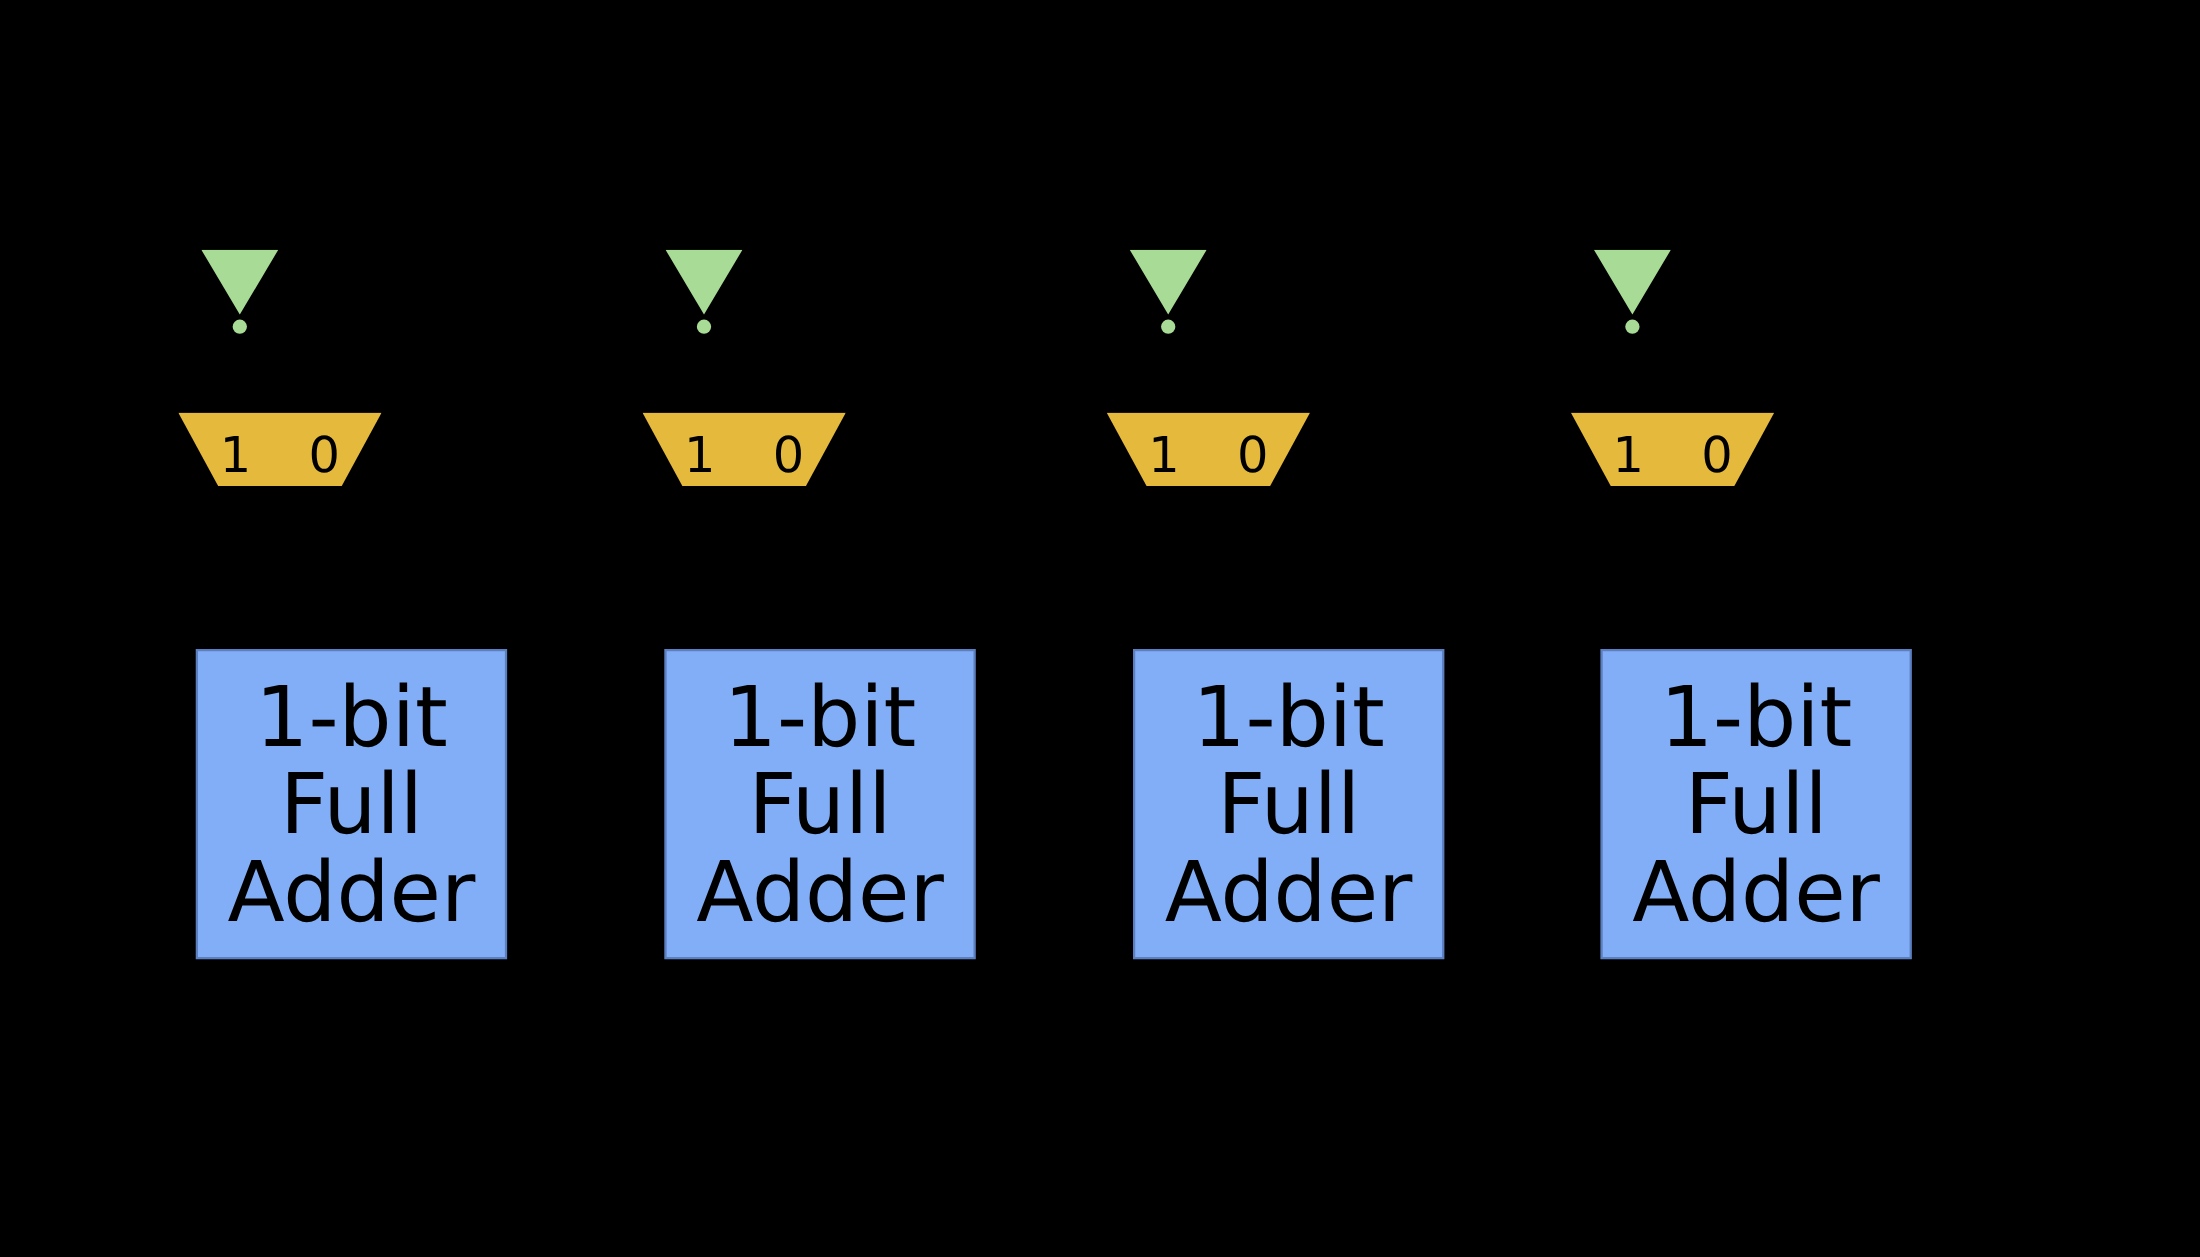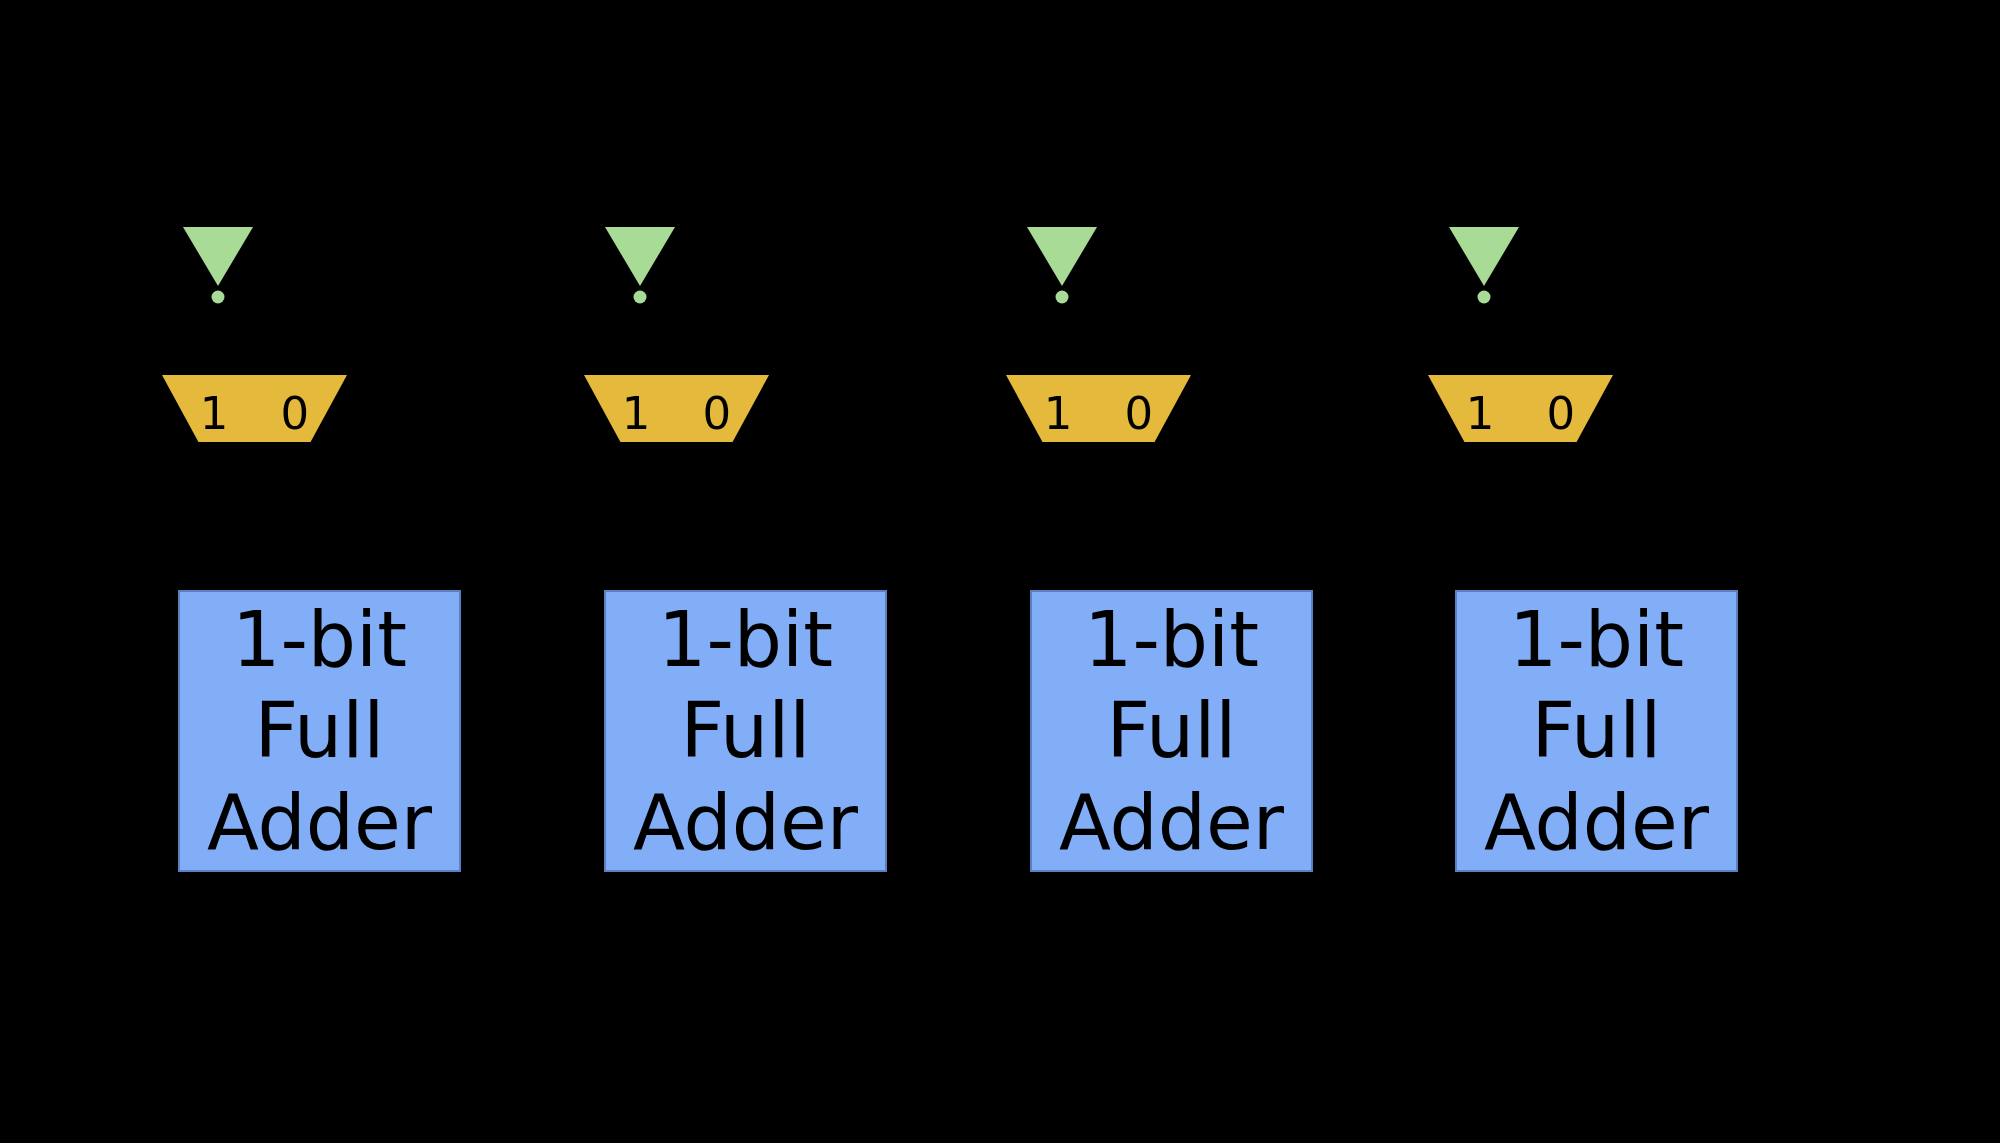--- a/index.html
+++ b/index.html
@@ -53,21 +53,20 @@
     border: 2px solid rgba(20, 40, 90, 0.35);
     box-sizing: border-box;
     display: flex;
     flex-direction: column;
     align-items: center;
     justify-content: center;
     color: #000000;
     font-size: 76px;
     line-height: 1.04;
     text-align: center;
-    gap: 12px;
   }
   
   .col0 .inverter { left: 183px; }  .col0 .mux { left: 162px; }  .col0 .adder { left: 178px; }
   .col1 .inverter { left: 605px; }  .col1 .mux { left: 584px; }  .col1 .adder { left: 604px; }
   .col2 .inverter { left: 1027px; } .col2 .mux { left: 1006px; } .col2 .adder { left: 1030px; }
   .col3 .inverter { left: 1449px; } .col3 .mux { left: 1428px; } .col3 .adder { left: 1455px; }
 </style>
 </head>
 <body>
 

